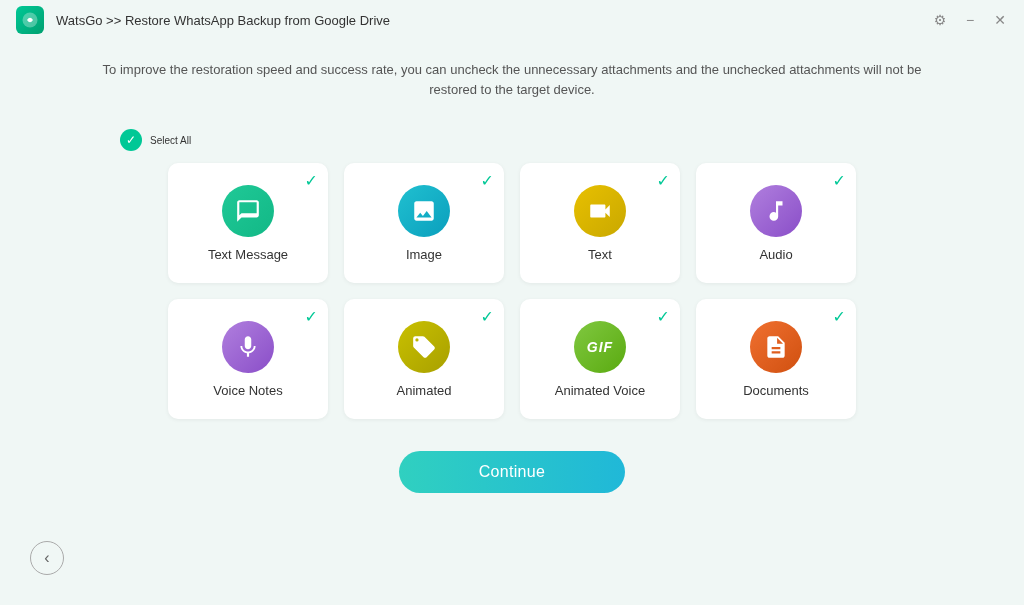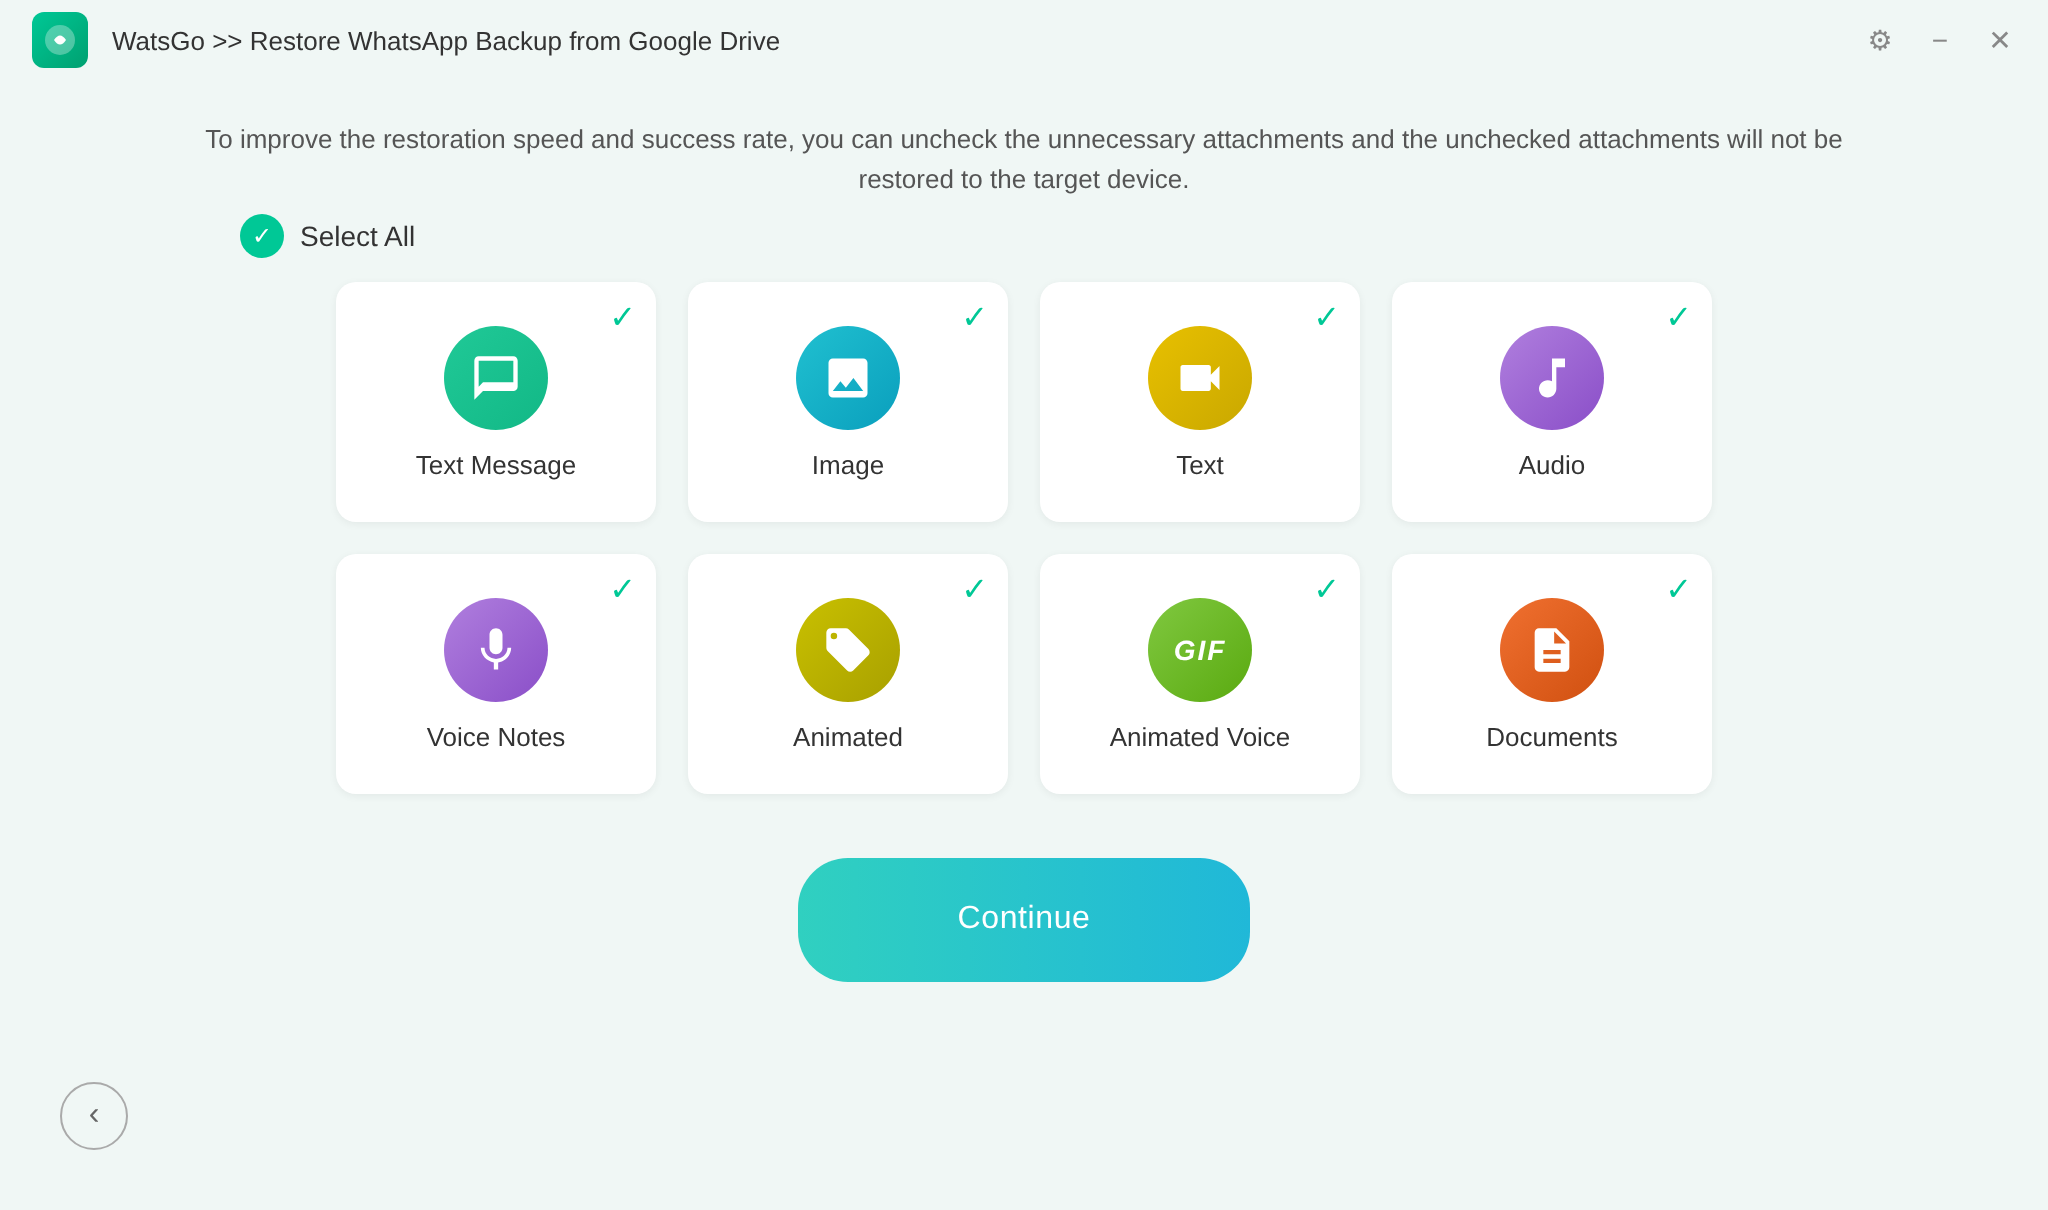--- a/index.html
+++ b/index.html
@@ -72,21 +72,21 @@
       text-align: center;
       margin-bottom: 12px;
     }
 
     .subtitle {
       font-size: 13px;
       color: #555;
       text-align: center;
       max-width: 860px;
       line-height: 1.5;
-      margin-bottom: 8px;
+      margin-bottom: 30px;
     }
 
     
     .select-all-row {
       display: flex;
       align-items: center;
       gap: 8px;
       align-self: flex-start;
       margin-left: 60px;
       margin-bottom: 12px;
@@ -96,21 +96,21 @@
       height: 22px;
       background: #00c896;
       border-radius: 50%;
       display: flex;
       align-items: center;
       justify-content: center;
       color: white;
       font-size: 12px;
     }
     .select-all-label {
-      font-size: 14px;
+      font-size: 10px;
       color: #333;
     }
 
     
     .media-grid {
       display: grid;
       grid-template-columns: repeat(4, 160px);
       grid-template-rows: repeat(2, 120px);
       gap: 16px;
       margin-bottom: 32px;
@@ -162,21 +162,21 @@
       color: #333;
       text-align: left;
     }
 
     
     .continue-btn {
       background: linear-gradient(90deg, #30d0c0, #20b8d8);
       color: white;
       border: none;
       border-radius: 25px;
-      padding: 22px 80px;
+      padding: 12px 80px;
       font-size: 16px;
       cursor: pointer;
       font-weight: 500;
       letter-spacing: 0.3px;
     }
 
     
     .back-btn {
       position: absolute;
       bottom: 30px;

